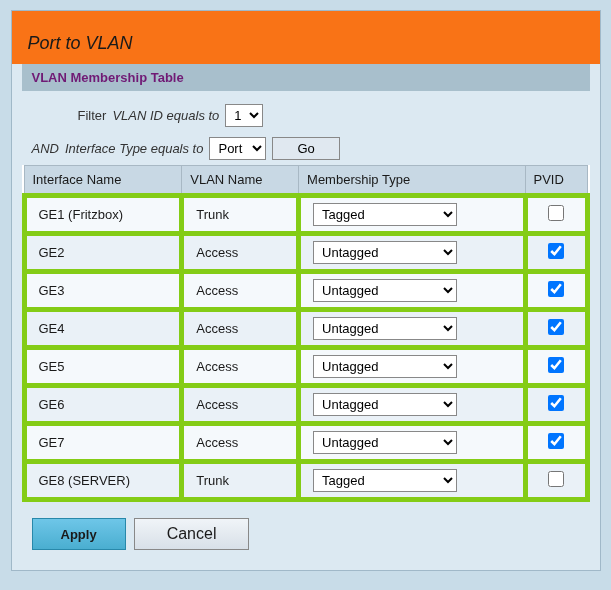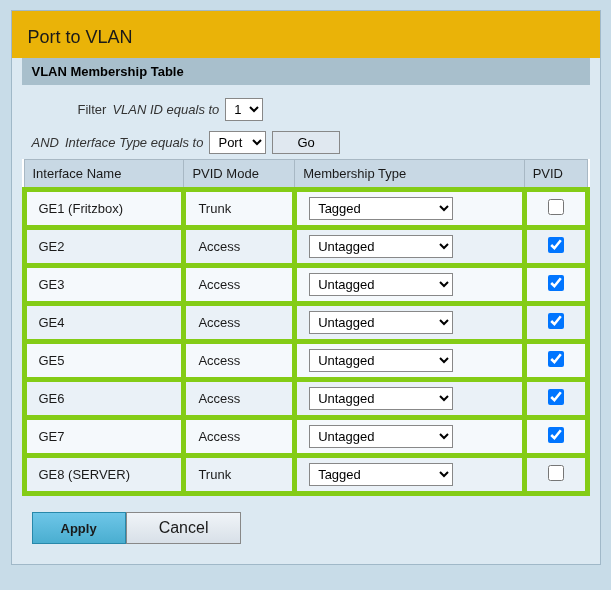--- a/index.html
+++ b/index.html
@@ -17,33 +17,34 @@
     .dialog {
       background: #dce9f2;
       border: 1px solid #a0b8c8;
       width: 590px;
       padding: 0;
     }
     .dialog-title {
       font-size: 18px;
       font-weight: normal;
       color: #1a1a1a;
-      padding: 16px 16px 10px 16px;
-      background: #eab308;
+      padding: 22px 16px 10px 16px;
+      background: #f97316;
+      font-style: italic;
     }
     .table-section {
       background: #dce9f2;
       padding: 0 10px 10px 10px;
     }
     .section-header {
       background: #a8bfcc;
       padding: 6px 10px;
       font-weight: bold;
       font-size: 13px;
-      color: #000000;
+      color: #701a75;
       margin-bottom: 8px;
     }
     .filter-row {
       display: flex;
       align-items: center;
       padding: 5px 10px;
       gap: 6px;
     }
     .filter-label {
       color: #333;
@@ -101,20 +102,21 @@
       cursor: pointer;
       width: 144px;
     }
     .pvid-checkbox {
       width: 16px;
       height: 16px;
       cursor: pointer;
     }
     .btn-row {
       display: flex;
+      gap: 8px;
       padding: 6px 10px 10px 10px;
     }
     .apply-btn {
       background: linear-gradient(to bottom, #6ec6e8, #4aaed0);
       border: 1px solid #2888aa;
       color: #1a1a1a;
       padding: 6px 28px;
       font-size: 13px;
       cursor: pointer;
       font-weight: bold;
@@ -157,21 +159,21 @@
         <option value="Port">Port</option>
         <option value="LAG">LAG</option>
       </select>
       <button class="go-btn">Go</button>
     </div>
 
     <table class="data-table">
       <thead>
         <tr>
           <th>Interface Name</th>
-          <th>PVID Mode</th>
+          <th>VLAN Name</th>
           <th>Membership Type</th>
           <th>PVID</th>
         </tr>
       </thead>
       <tbody id="table-body">
       <tr>
             <td>GE1 (Fritzbox)</td>
             <td>Trunk</td>
             <td><select class="membership-select"><option value="Tagged">Tagged</option><option value="Untagged">Untagged</option><option value="Forbidden">Forbidden</option><option value="Not Member">Not Member</option></select></td>
             <td class="td-center"><input type="checkbox" class="pvid-checkbox" style=""></td>

